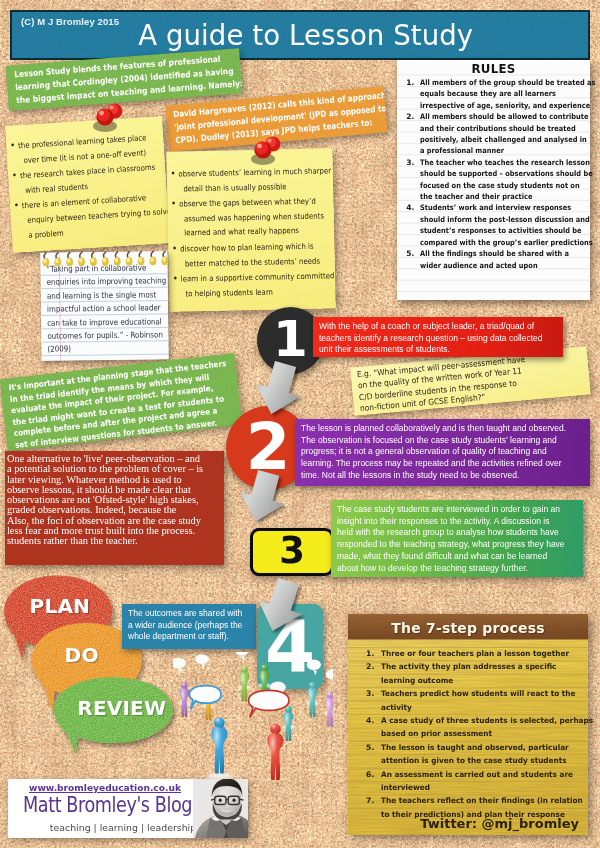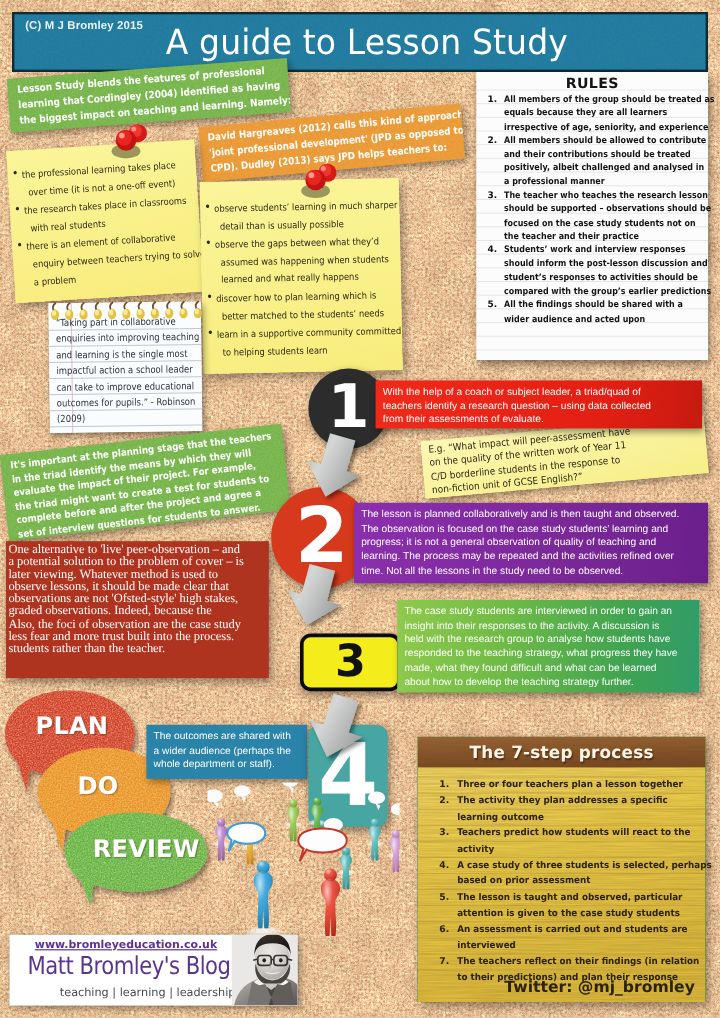--- a/index.html
+++ b/index.html
@@ -103,21 +103,21 @@
   
   #blue4{left:122px;top:604px;width:134px;height:45px;background:#2a83a8;
       box-shadow:2px 3px 6px rgba(0,0,0,.4);}
   #blue4 div>div{white-space:nowrap;}
 
   
   #arrows{left:225px;top:345px;z-index:20;}
   #c1{left:257px;top:307px;width:67px;height:67px;background:#2c2c2c;font-size:50px;
       box-shadow:2px 3px 7px rgba(0,0,0,.45);z-index:4;}
   #c1 span{line-height:1;margin-top:-3px;}
-  #s1{left:313px;top:317px;width:272px;height:40px;background:linear-gradient(95deg,#f02a1a 0%,#e21f13 70%,#c71a10 100%);z-index:7;
+  #s1{left:313px;top:317px;width:250px;height:40px;background:linear-gradient(95deg,#f02a1a 0%,#e21f13 70%,#c71a10 100%);z-index:7;
       box-shadow:2px 3px 6px rgba(0,0,0,.42);}
   #s1 div>div{white-space:nowrap;}
   .ynote2{background:linear-gradient(170deg,#fcf7b4 0%,#f7ee86 100%);
       box-shadow:2px 3px 6px rgba(0,0,0,.35);}
   #egnote{left:352px;top:357px;width:237px;height:48px;transform:rotate(-5.2deg);padding:2px 2px 0 6px;}
   #egnote .tx{font-size:8.1px;line-height:11.3px;color:#2d2718;font-family:"DejaVu Sans",sans-serif;}
   #egnote .tx>div{white-space:nowrap;transform:scaleX(.92);transform-origin:left top;}
   #c2{left:226px;top:406px;width:84px;height:84px;background:#d6391c;font-size:64px;
       box-shadow:2px 3px 7px rgba(0,0,0,.45);z-index:4;}
   #c2 span{line-height:1;margin-top:-3px;}
@@ -133,21 +133,21 @@
       background:linear-gradient(95deg,#8fca4c 0%,#6fbb46 35%,#3fa350 75%,#2f9c6a 100%);
       box-shadow:2px 3px 6px rgba(0,0,0,.42);}
   #s3 div>div{white-space:nowrap;}
   #c4{left:257px;top:604px;width:66px;height:85px;background:#48a6a2;border-radius:9px;
       z-index:4;display:flex;align-items:center;justify-content:center;
       box-shadow:2px 3px 7px rgba(0,0,0,.4);}
   #c4 span{font-size:72px;font-weight:bold;color:#fff;line-height:1;margin-top:-2px;
       font-family:"DejaVu Sans",sans-serif;}
   .circ span{font-family:"DejaVu Sans",sans-serif;}
   
-  #kraft{left:348px;top:614px;width:240px;height:221px;background:#15803d;
+  #kraft{left:348px;top:614px;width:240px;height:221px;background:#ef4444;
          box-shadow:3px 3px 8px rgba(0,0,0,.4);}
   #kraft-title{position:relative;text-align:center;color:#fdf6e6;font-size:14px;font-weight:bold;
       padding-top:6px;font-family:"DejaVu Sans",sans-serif;letter-spacing:.2px;
       text-shadow:1px 1px 1px rgba(0,0,0,.35);}
   #kraft-list{position:relative;margin:0;padding:11px 4px 0 29px;list-style:decimal;}
   #kraft-list li{font-size:7.7px;line-height:13.4px;font-weight:bold;color:#2b2210;
       font-family:"DejaVu Sans",sans-serif;padding-left:4px;}
   #kraft-list li>div{white-space:nowrap;transform:scaleX(.95);transform-origin:left top;}
   #kraft-twitter{position:absolute;right:9px;bottom:4px;font-size:13px;font-weight:bold;
       color:#2b2210;font-family:"DejaVu Sans",sans-serif;}
@@ -559,21 +559,21 @@
   </g>
 </svg>
 
 <div class="abs circ" id="c1">
   <span>1</span>
 </div>
 <div class="abs stepbox" id="s1">
   <div>
     <div>With the help of a coach or subject leader, a triad/quad of</div>
         <div>teachers identify a research question – using data collected</div>
-        <div>from their assessments of evaluate.</div>
+        <div>unit their assessments of students.</div>
   </div>
 </div>
 <div class="abs note ynote2" id="egnote">
   <div class="tx">
     <div>E.g. “What impact will peer-assessment have</div>
         <div>on the quality of the written work of Year 11</div>
     <div>C/D borderline students in the response to</div>
         <div>non-fiction unit of GCSE English?”</div>
   </div>
 </div>

